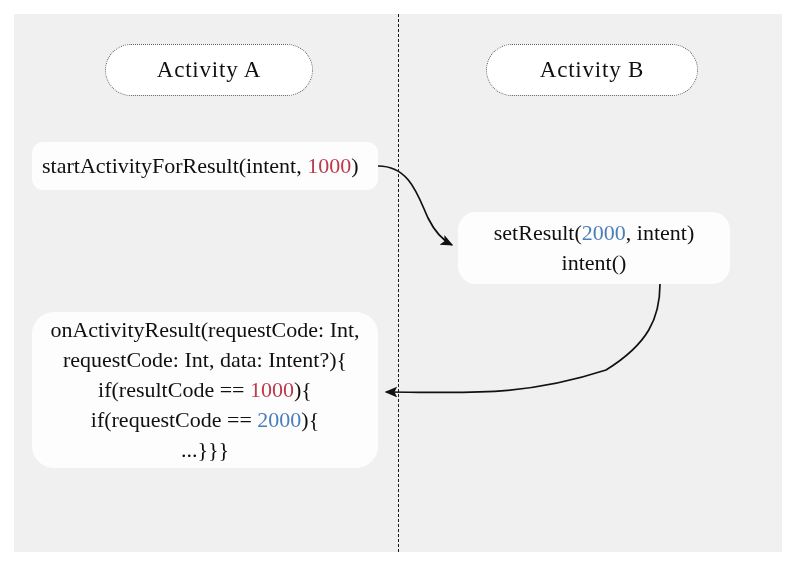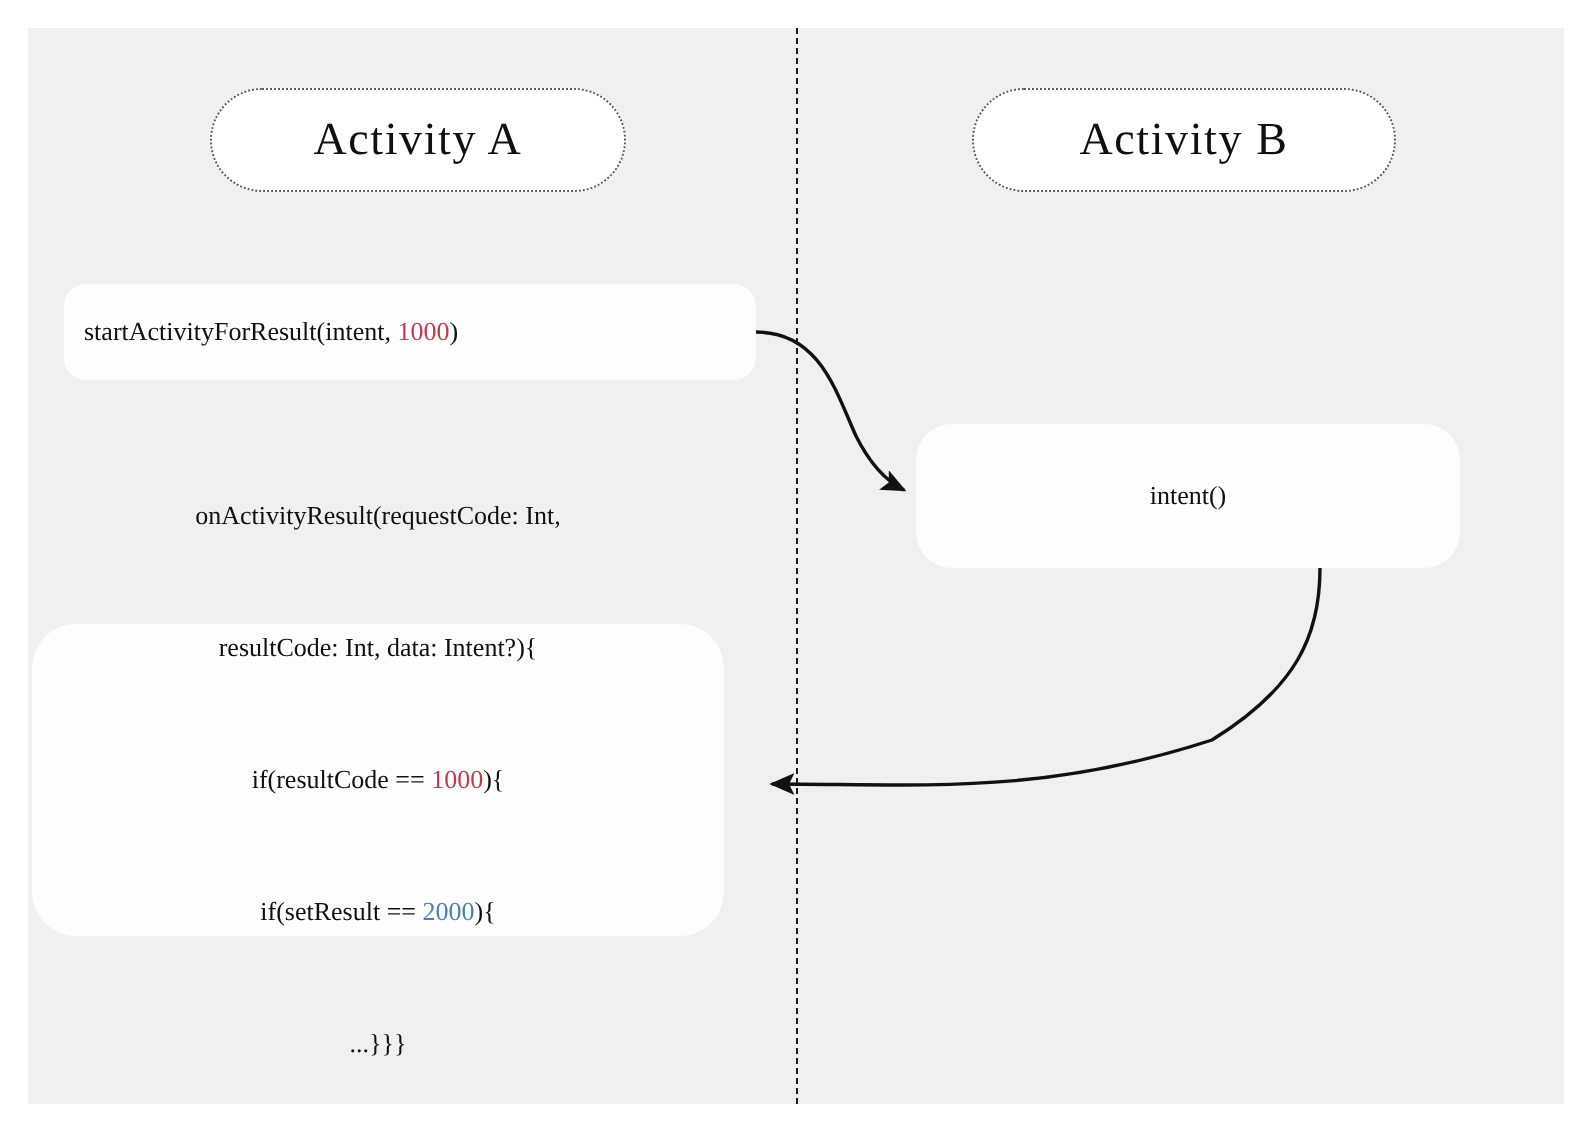--- a/index.html
+++ b/index.html
@@ -53,38 +53,37 @@
 
   .code-box {
     position: absolute;
     background: #fdfdfd;
     box-sizing: border-box;
     display: flex;
     flex-direction: column;
     align-items: center;
     justify-content: center;
     color: #101010;
-    font-size: 13px;
+    font-size: 22px;
     line-height: 30px;
     white-space: nowrap;
   }
   #box-start {
     left: 32px; top: 142px; width: 346px; height: 48px;
     border-radius: 11px;
     align-items: flex-start;
     padding-left: 10px;
   }
   #box-setresult {
     left: 458px; top: 212px; width: 272px; height: 72px;
     border-radius: 18px;
   }
   #box-onresult {
-    left: 16px; top: 312px; width: 346px; height: 156px;
+    left: 32px; top: 312px; width: 346px; height: 156px;
     border-radius: 22px;
-    gap: 36px;
   }
   .num-red { color: #bd3b4a; }
   .num-blue { color: #4a7ebb; }
 
   svg.arrows {
     position: absolute;
     left: 0; top: 0;
     width: 797px;
     height: 566px;
     pointer-events: none;
@@ -104,28 +103,29 @@
 
   <div class="lane-pill" id="lane-a">
     <span>Activity  A</span>
   </div>
 
   <div class="code-box" id="box-start">
       <div><span>startActivityForResult(intent, </span><span class="num-red">1000</span><span>)</span></div>
     </div>
 
   <div class="code-box" id="box-setresult">
+      <div><span>setResult(</span><span class="num-blue">2000</span><span>, intent)</span></div>
       <div><span>intent()</span></div>
     </div>
 
   <div class="code-box" id="box-onresult">
       <div><span>onActivityResult(requestCode: Int,</span></div>
-      <div><span>resultCode: Int, data: Intent?){</span></div>
+      <div><span>requestCode: Int, data: Intent?){</span></div>
       <div><span>if(resultCode == </span><span class="num-red">1000</span><span>){</span></div>
-      <div><span>if(setResult == </span><span class="num-blue">2000</span><span>){</span></div>
+      <div><span>if(requestCode == </span><span class="num-blue">2000</span><span>){</span></div>
       <div><span>...}}}</span></div>
     </div>
 
   <svg class="arrows" viewBox="0 0 797 566">
     <defs>
       <marker id="head-right" markerWidth="9" markerHeight="9" refX="6.6" refY="3.2" orient="auto" markerUnits="strokeWidth">
         <path d="M0,0 L7.4,3.2 L0,6.4 L1.6,3.2 Z" fill="#111111"></path>
       </marker>
       <marker id="head-left" markerWidth="9" markerHeight="9" refX="6.6" refY="3.2" orient="auto" markerUnits="strokeWidth">
         <path d="M0,0 L7.4,3.2 L0,6.4 L1.6,3.2 Z" fill="#111111"></path>

